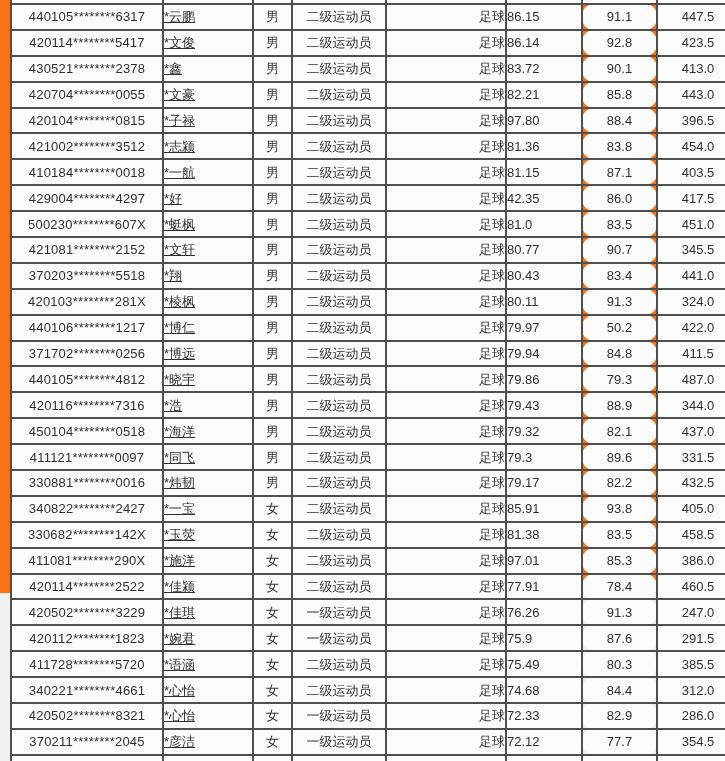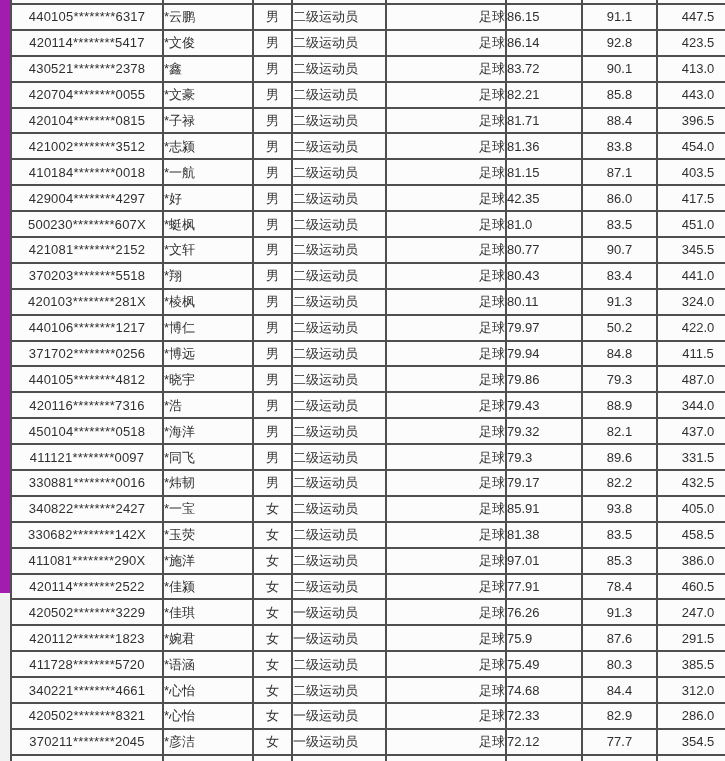--- a/index.html
+++ b/index.html
@@ -8,21 +8,21 @@
     width: 725px;
     height: 761px;
     overflow: hidden;
     background: #f1f1f1;
     font-family: "Liberation Sans", "DejaVu Sans", sans-serif;
   }
   .page {
     position: relative;
     width: 725px;
     height: 593px;
-    background: #a21caf;
+    background: #f97316;
   }
   table.results {
     position: absolute;
     left: 10px;
     top: 0;
     border-collapse: collapse;
     table-layout: fixed;
     width: 712px;
   }
   table.results td {
@@ -36,26 +36,26 @@
     overflow: hidden;
     vertical-align: middle;
   }
   tr.data-row { height: 25.9px; }
   tr.partial-row { height: 4px; }
   tr.partial-row td { border-top: none; }
   tr.partial-row-bottom { height: 8px; }
   tr.partial-row-bottom td { border-bottom: none; }
 
   td.col-id     { width: 150px; text-align: center; font-size: 13.5px; letter-spacing: 0.2px; }
-  td.col-name   { width: 88px;  text-align: left; padding-left: 9px; }
+  td.col-name   { width: 88px;  text-align: left; padding-left: 9px; text-decoration: underline; }
   td.col-gender { width: 37px;  text-align: center; }
-  td.col-level  { width: 92px;  text-align: left; padding-left: 9px; }
+  td.col-level  { width: 92px;  text-align: center; padding-left: 9px; }
   td.col-sport  { width: 118px; text-align: right; padding-left: 9px; }
   td.col-s1     { width: 74px;  font-size: 13.5px; }
-  td.col-s2     { width: 73px;  text-align: center; font-size: 13.5px; }
+  td.col-s2     { width: 73px;  text-align: center; font-size: 13.5px; border-radius: 12px; }
   td.col-s3     { width: 80px;  text-align: center; font-size: 13.5px; }
 </style>
 </head>
 <body>
 
 <div class="page">
   <table class="results">
     <tbody id="table-body">
         <tr class="partial-row">
           <td class="col-id"></td>
@@ -106,21 +106,21 @@
           <td class="col-s1">82.21</td>
           <td class="col-s2">85.8</td>
           <td class="col-s3">443.0</td>
         </tr>
         <tr class="data-row">
           <td class="col-id">420104********0815</td>
           <td class="col-name">*子禄</td>
           <td class="col-gender">男</td>
           <td class="col-level">二级运动员</td>
           <td class="col-sport">足球</td>
-          <td class="col-s1">81.71</td>
+          <td class="col-s1">97.80</td>
           <td class="col-s2">88.4</td>
           <td class="col-s3">396.5</td>
         </tr>
         <tr class="data-row">
           <td class="col-id">421002********3512</td>
           <td class="col-name">*志颍</td>
           <td class="col-gender">男</td>
           <td class="col-level">二级运动员</td>
           <td class="col-sport">足球</td>
           <td class="col-s1">81.36</td>

